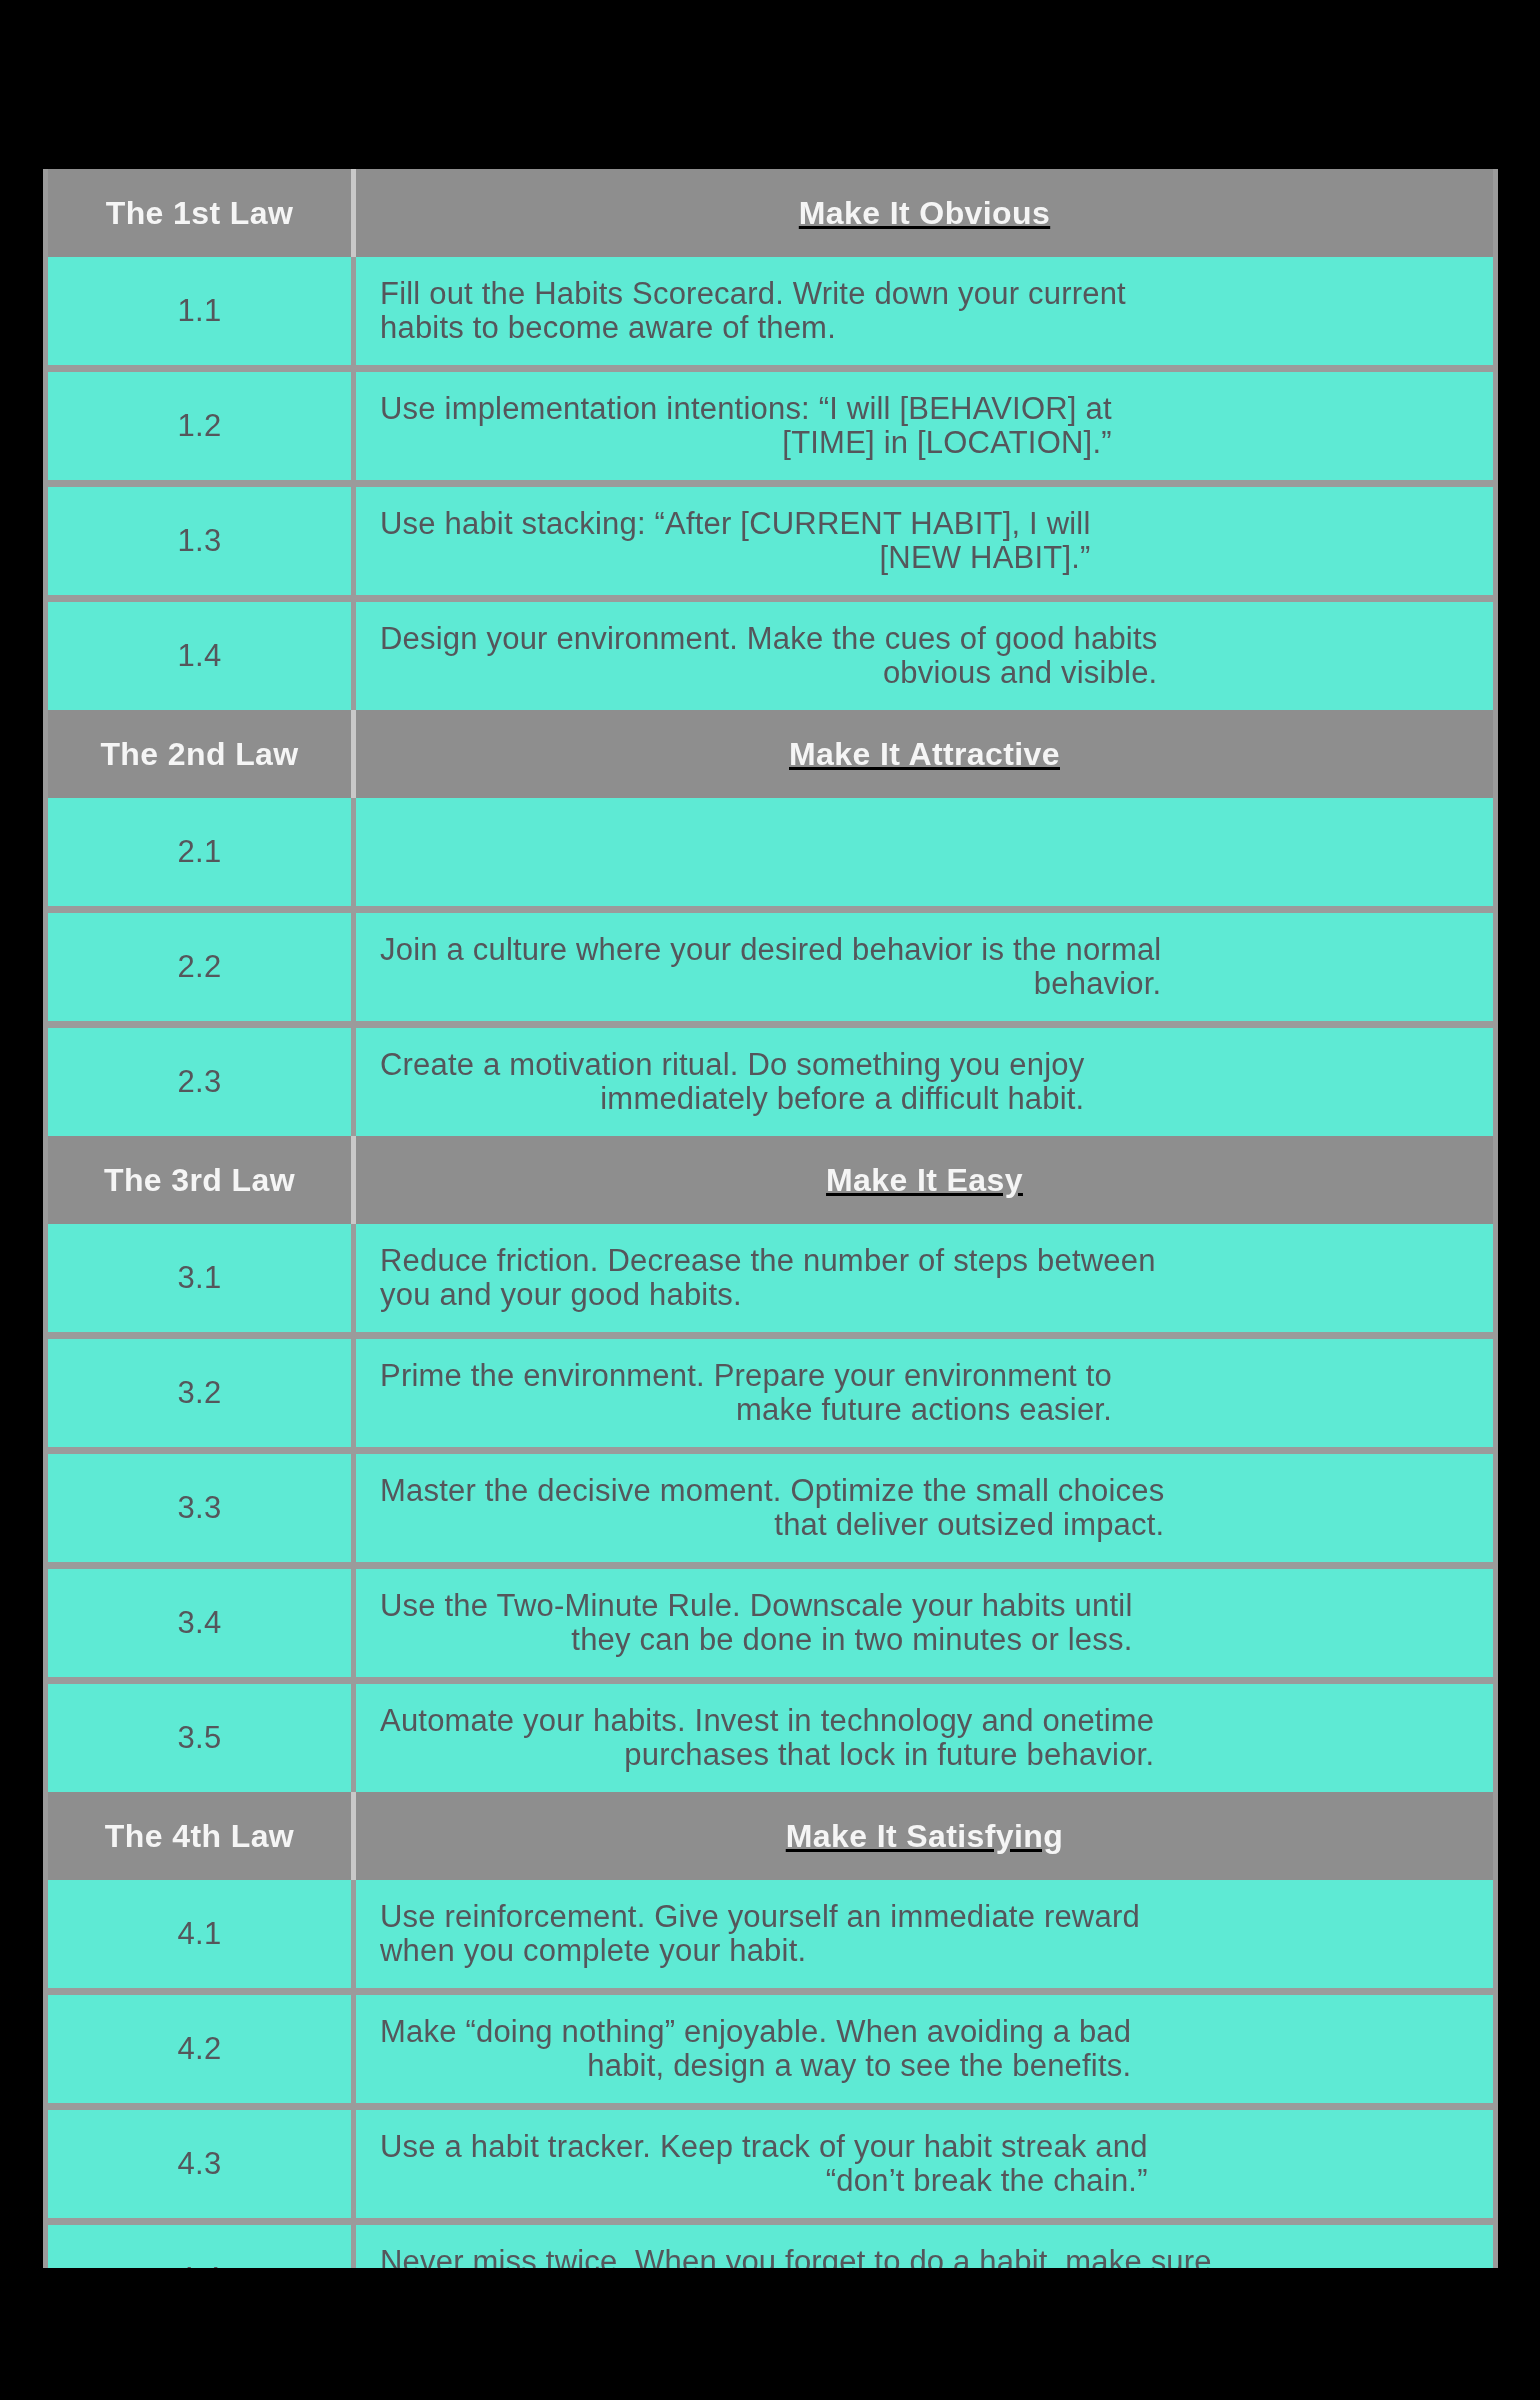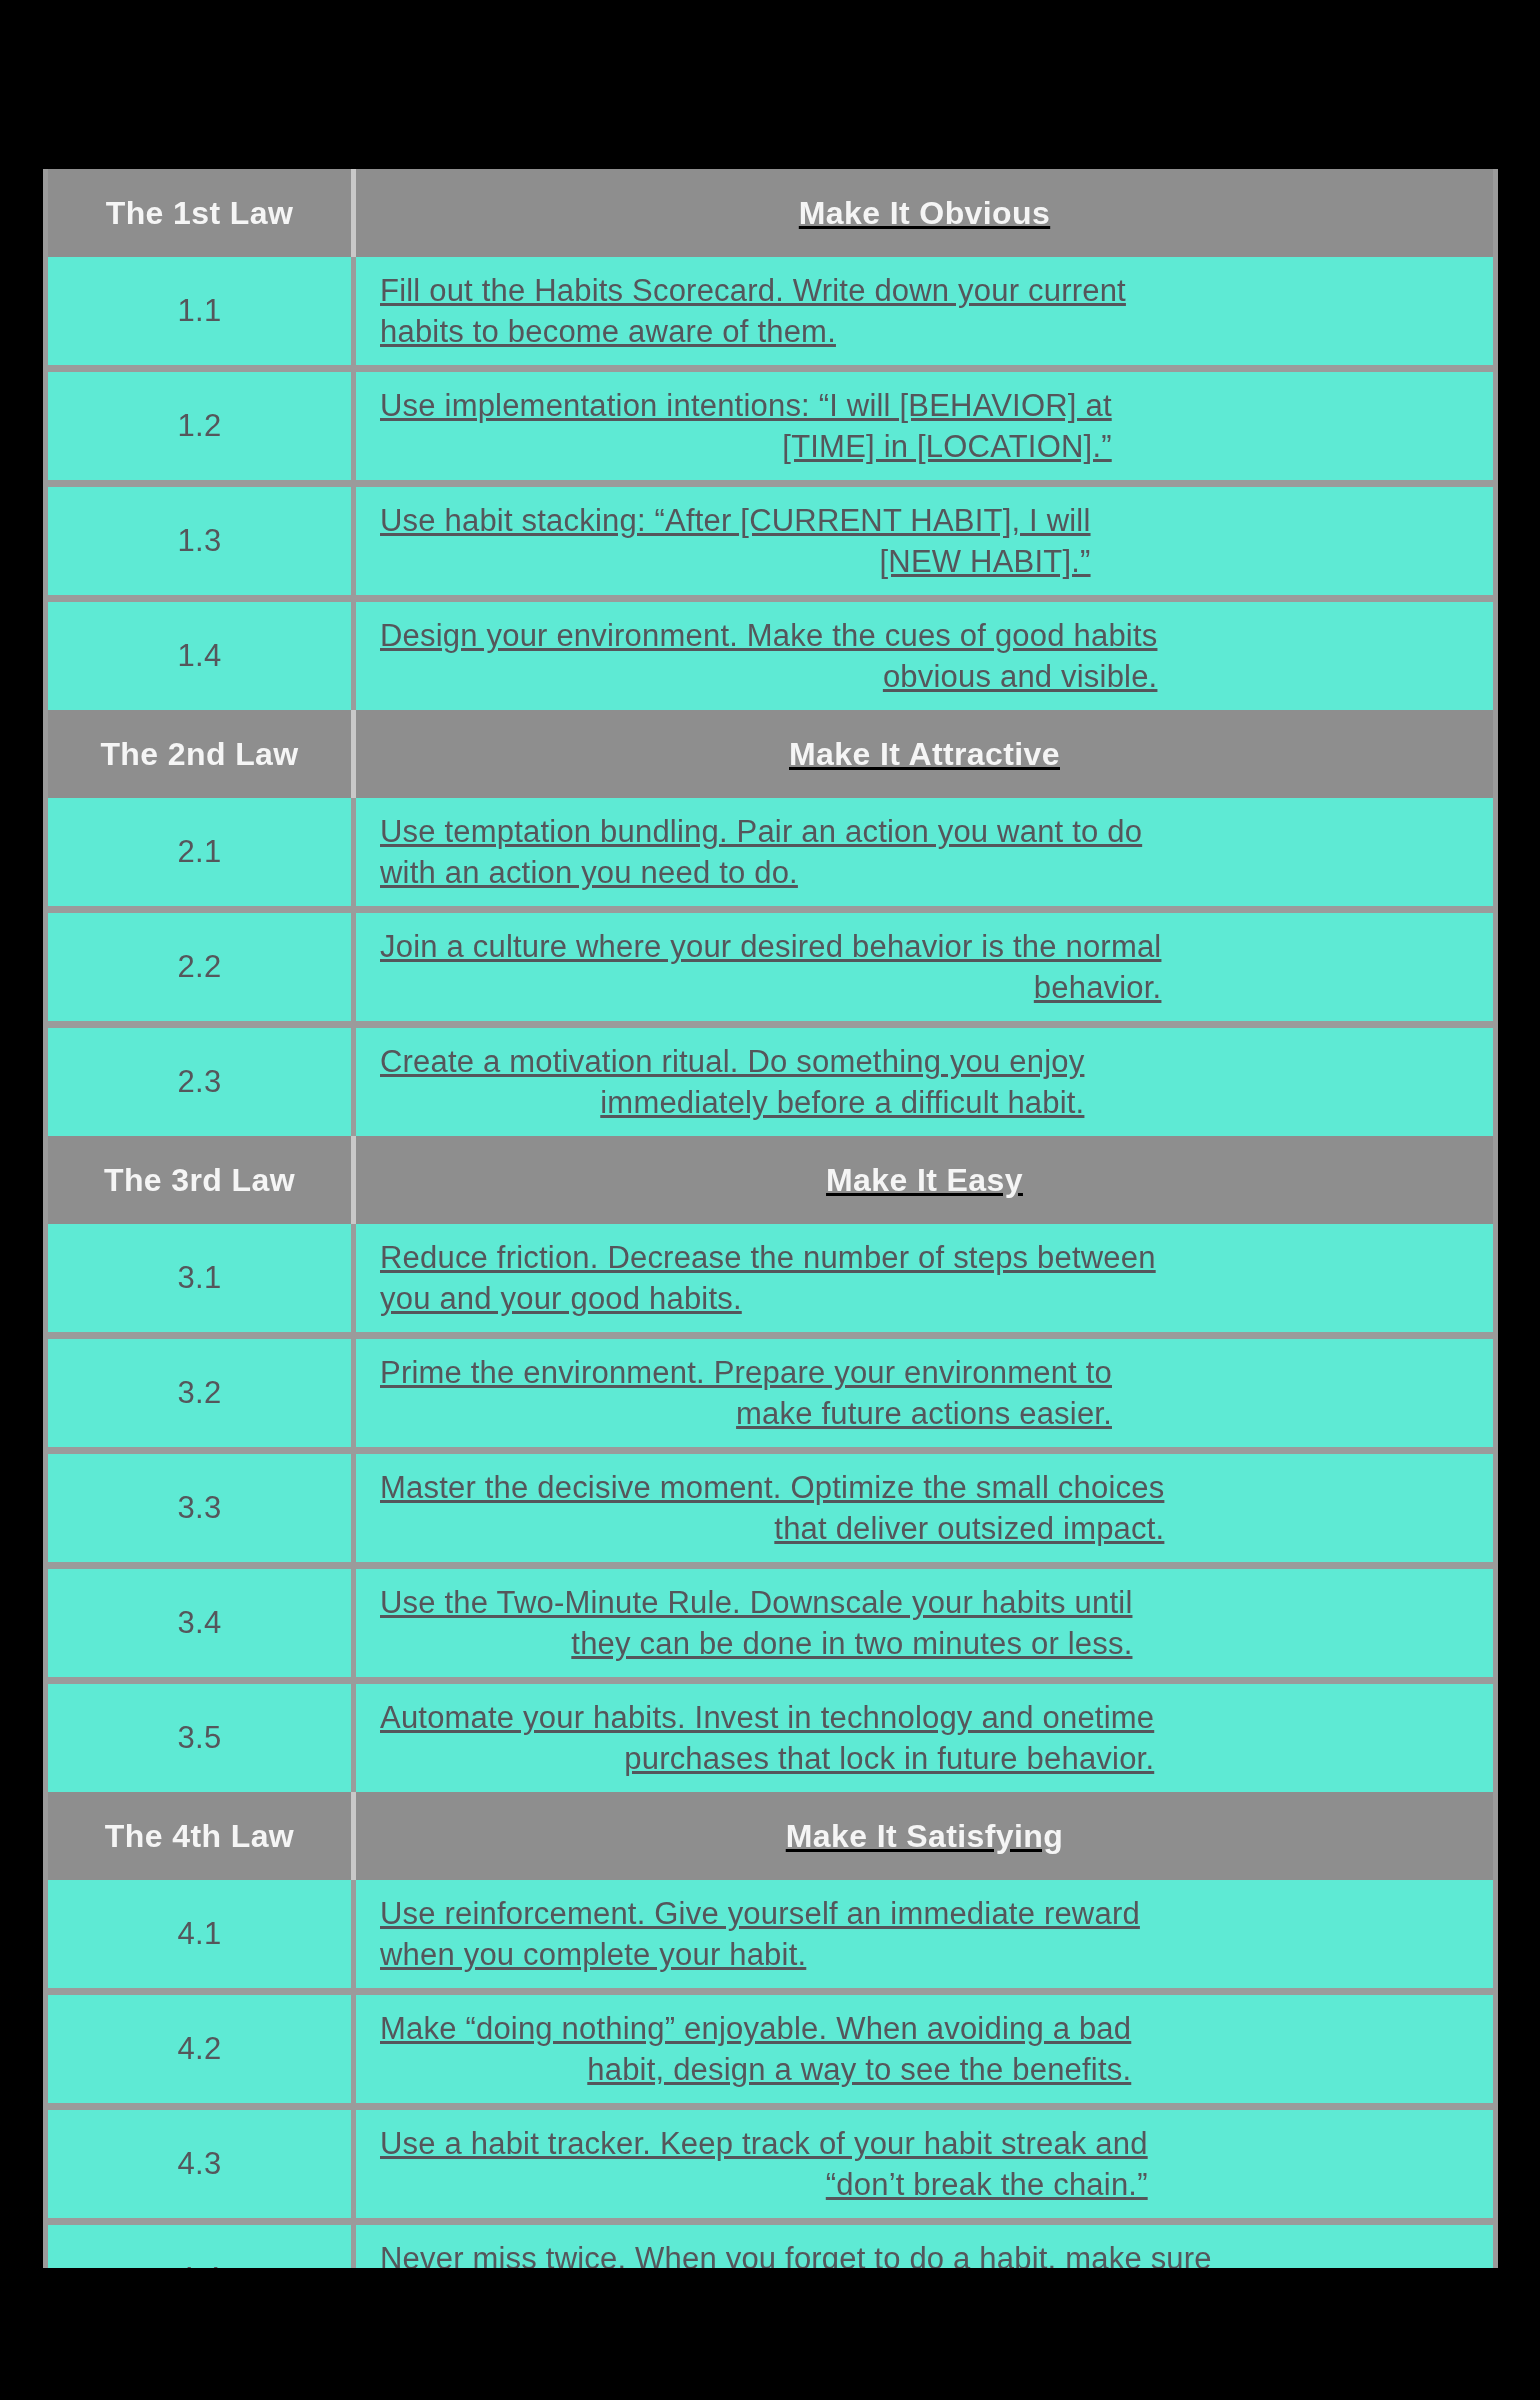--- a/index.html
+++ b/index.html
@@ -32,22 +32,22 @@
     flex: 1 1 auto;
     display: flex; align-items: center;
     padding: 0 36px 0 24px;
   }
   .law-row .cell-desc { justify-content: center; padding: 0; text-decoration: underline; }
   .law-label, .law-title {
     color: #f5f5f5; font-size: 32px; font-weight: bold; letter-spacing: 0.4px;
   }
   .rule-number { color: #55565b; font-size: 31px; letter-spacing: 0.3px; }
   .rule-text {
-    color: #55565b; font-size: 31px; line-height: 41px;
-    letter-spacing: 0.2px; white-space: pre-line; text-decoration: underline;
+    color: #55565b; font-size: 31px; line-height: 34px;
+    letter-spacing: 0.2px; white-space: pre-line;
   }
 </style>
 </head>
 <body>
 
 <div class="stage">
   <div class="habits-table">
   <div class="law-row">
     <div class="cell-num">
       <span class="law-label">The 1st Law</span>
@@ -110,24 +110,20 @@
     <div class="cell-desc">
       <span class="law-title">Make It Attractive</span>
     </div>
   </div>
 
   <div class="rule-row">
     <div class="cell-num">
       <span class="rule-number">2.1</span>
     </div>
     <div class="col-divider"></div>
-    <div class="cell-desc">
-      <span class="rule-text">Use temptation bundling. Pair an action you want to do
-with an action you need to do.</span>
-    </div>
   </div>
 
   <div class="rule-row">
     <div class="cell-num">
       <span class="rule-number">2.2</span>
     </div>
     <div class="col-divider"></div>
     <div class="cell-desc">
       <span class="rule-text">Join a culture where your desired behavior is the normal
 behavior.</span>

